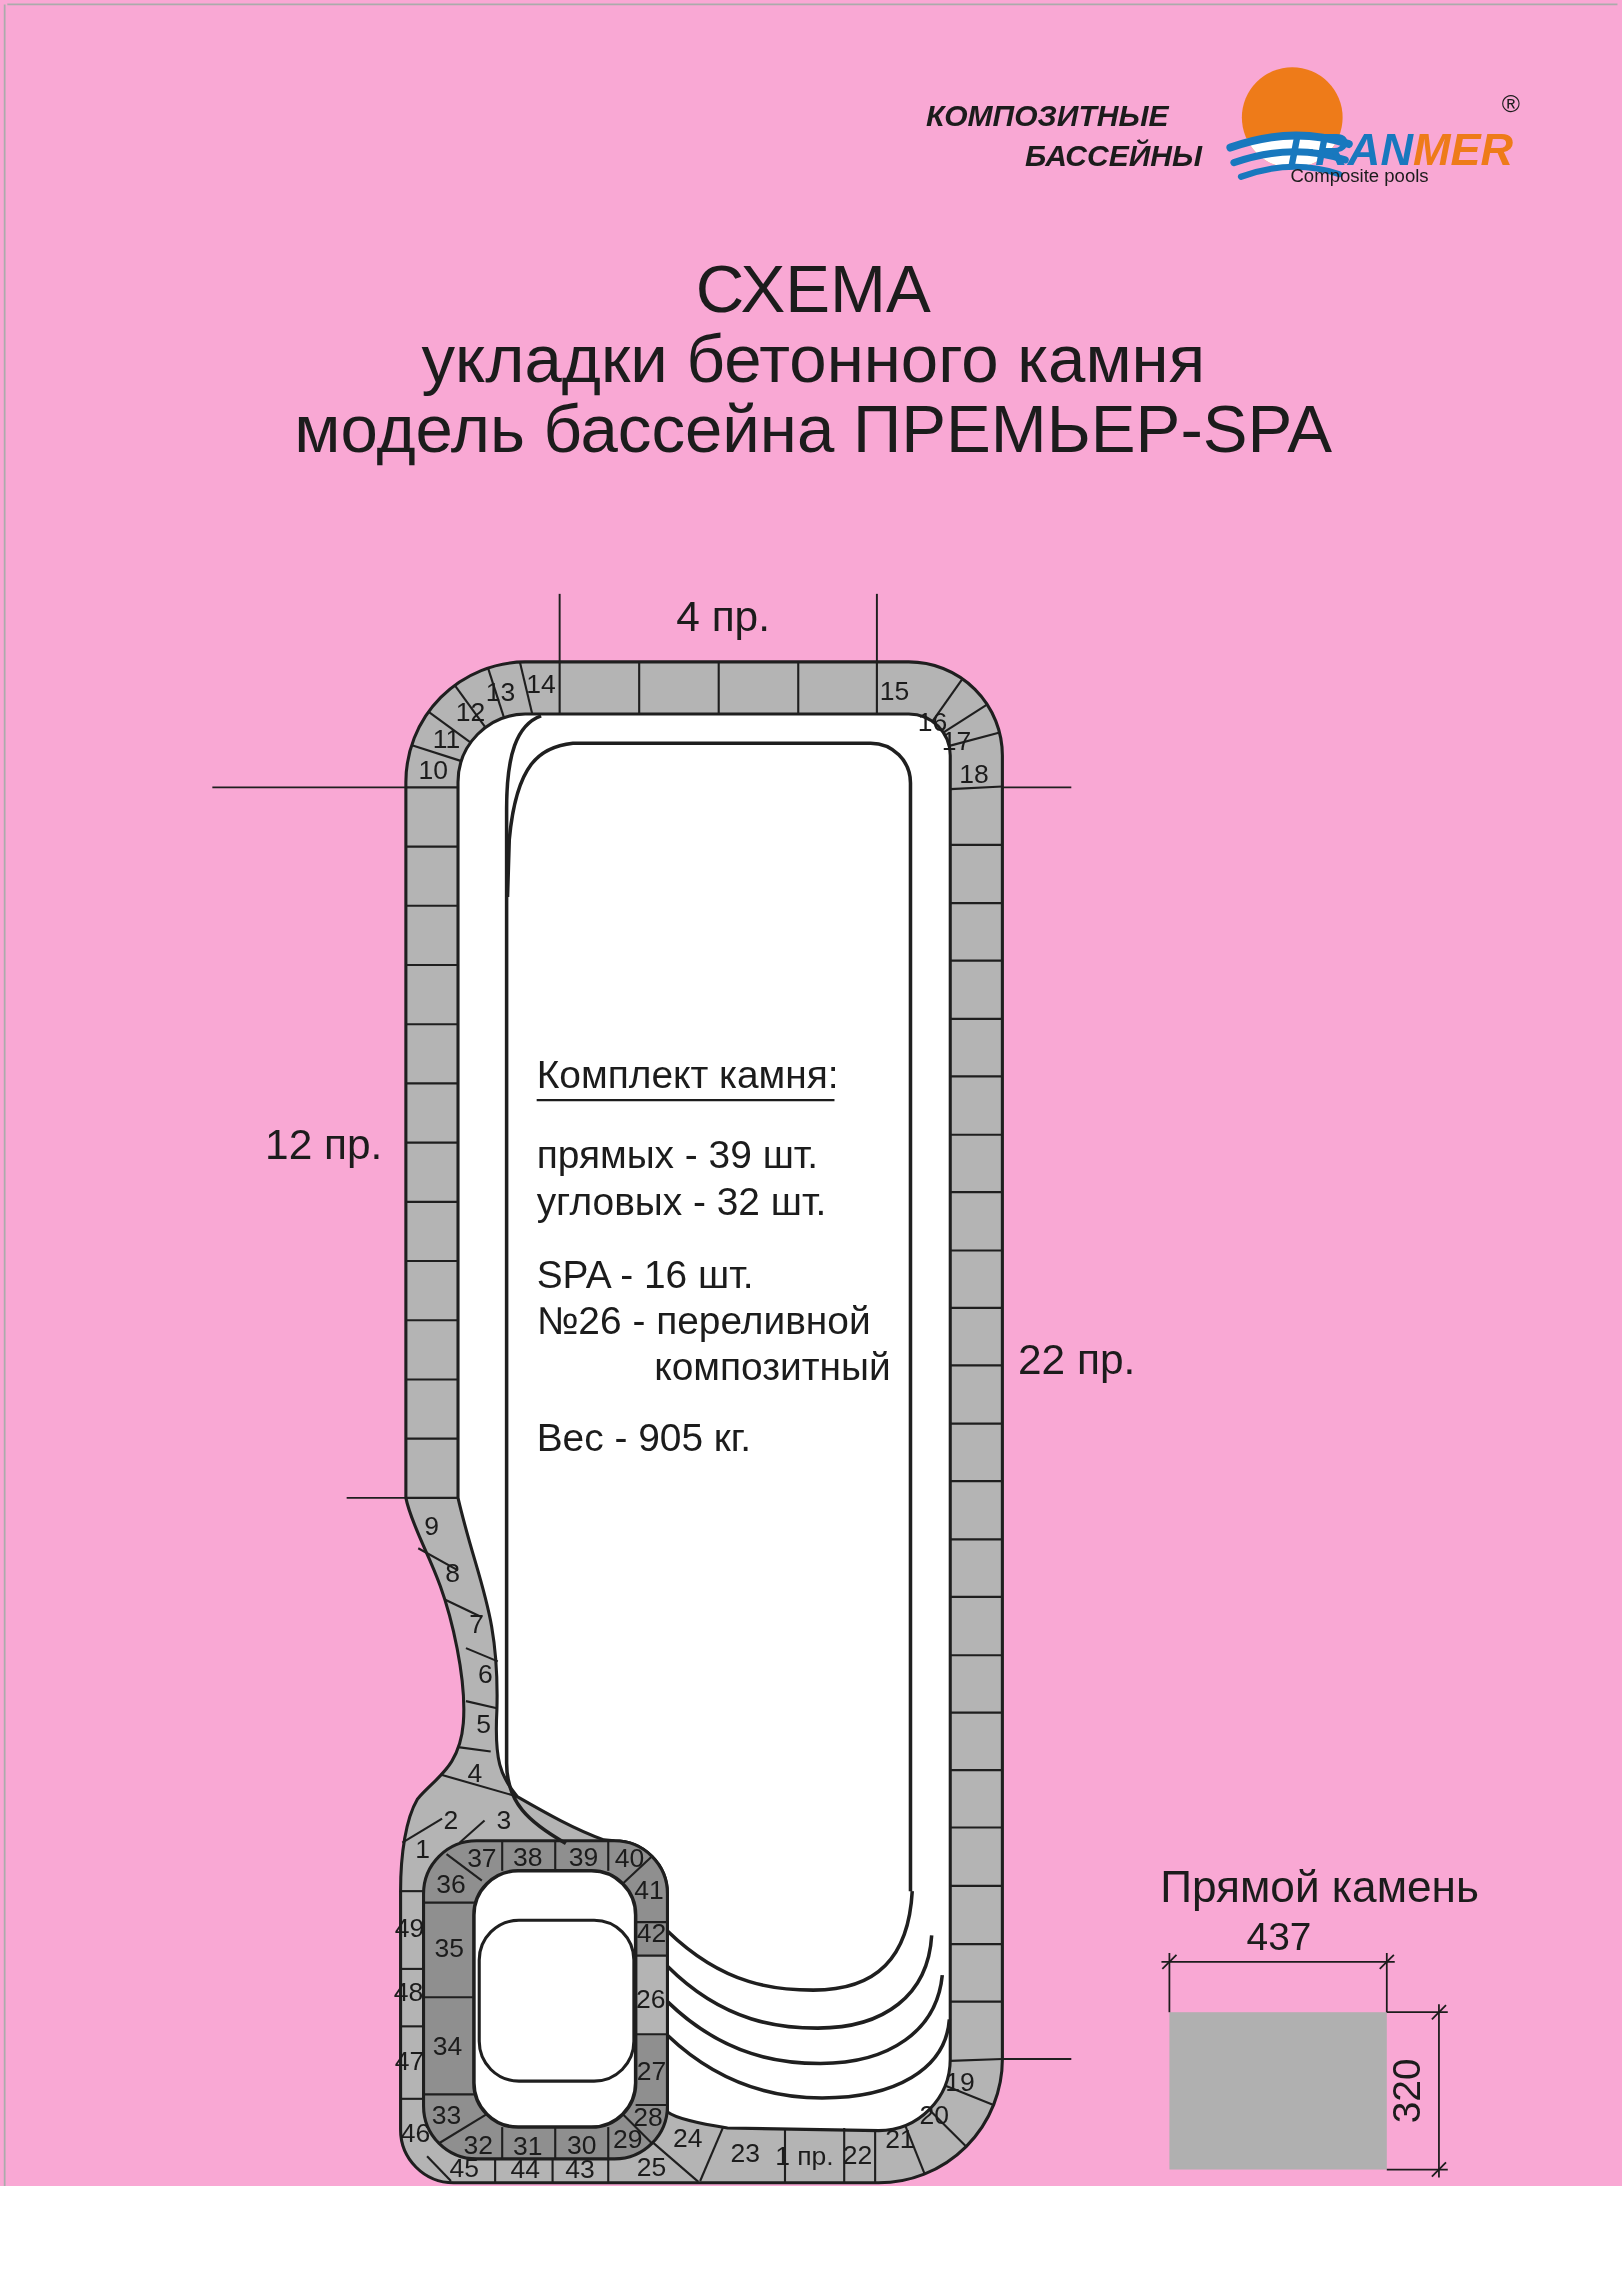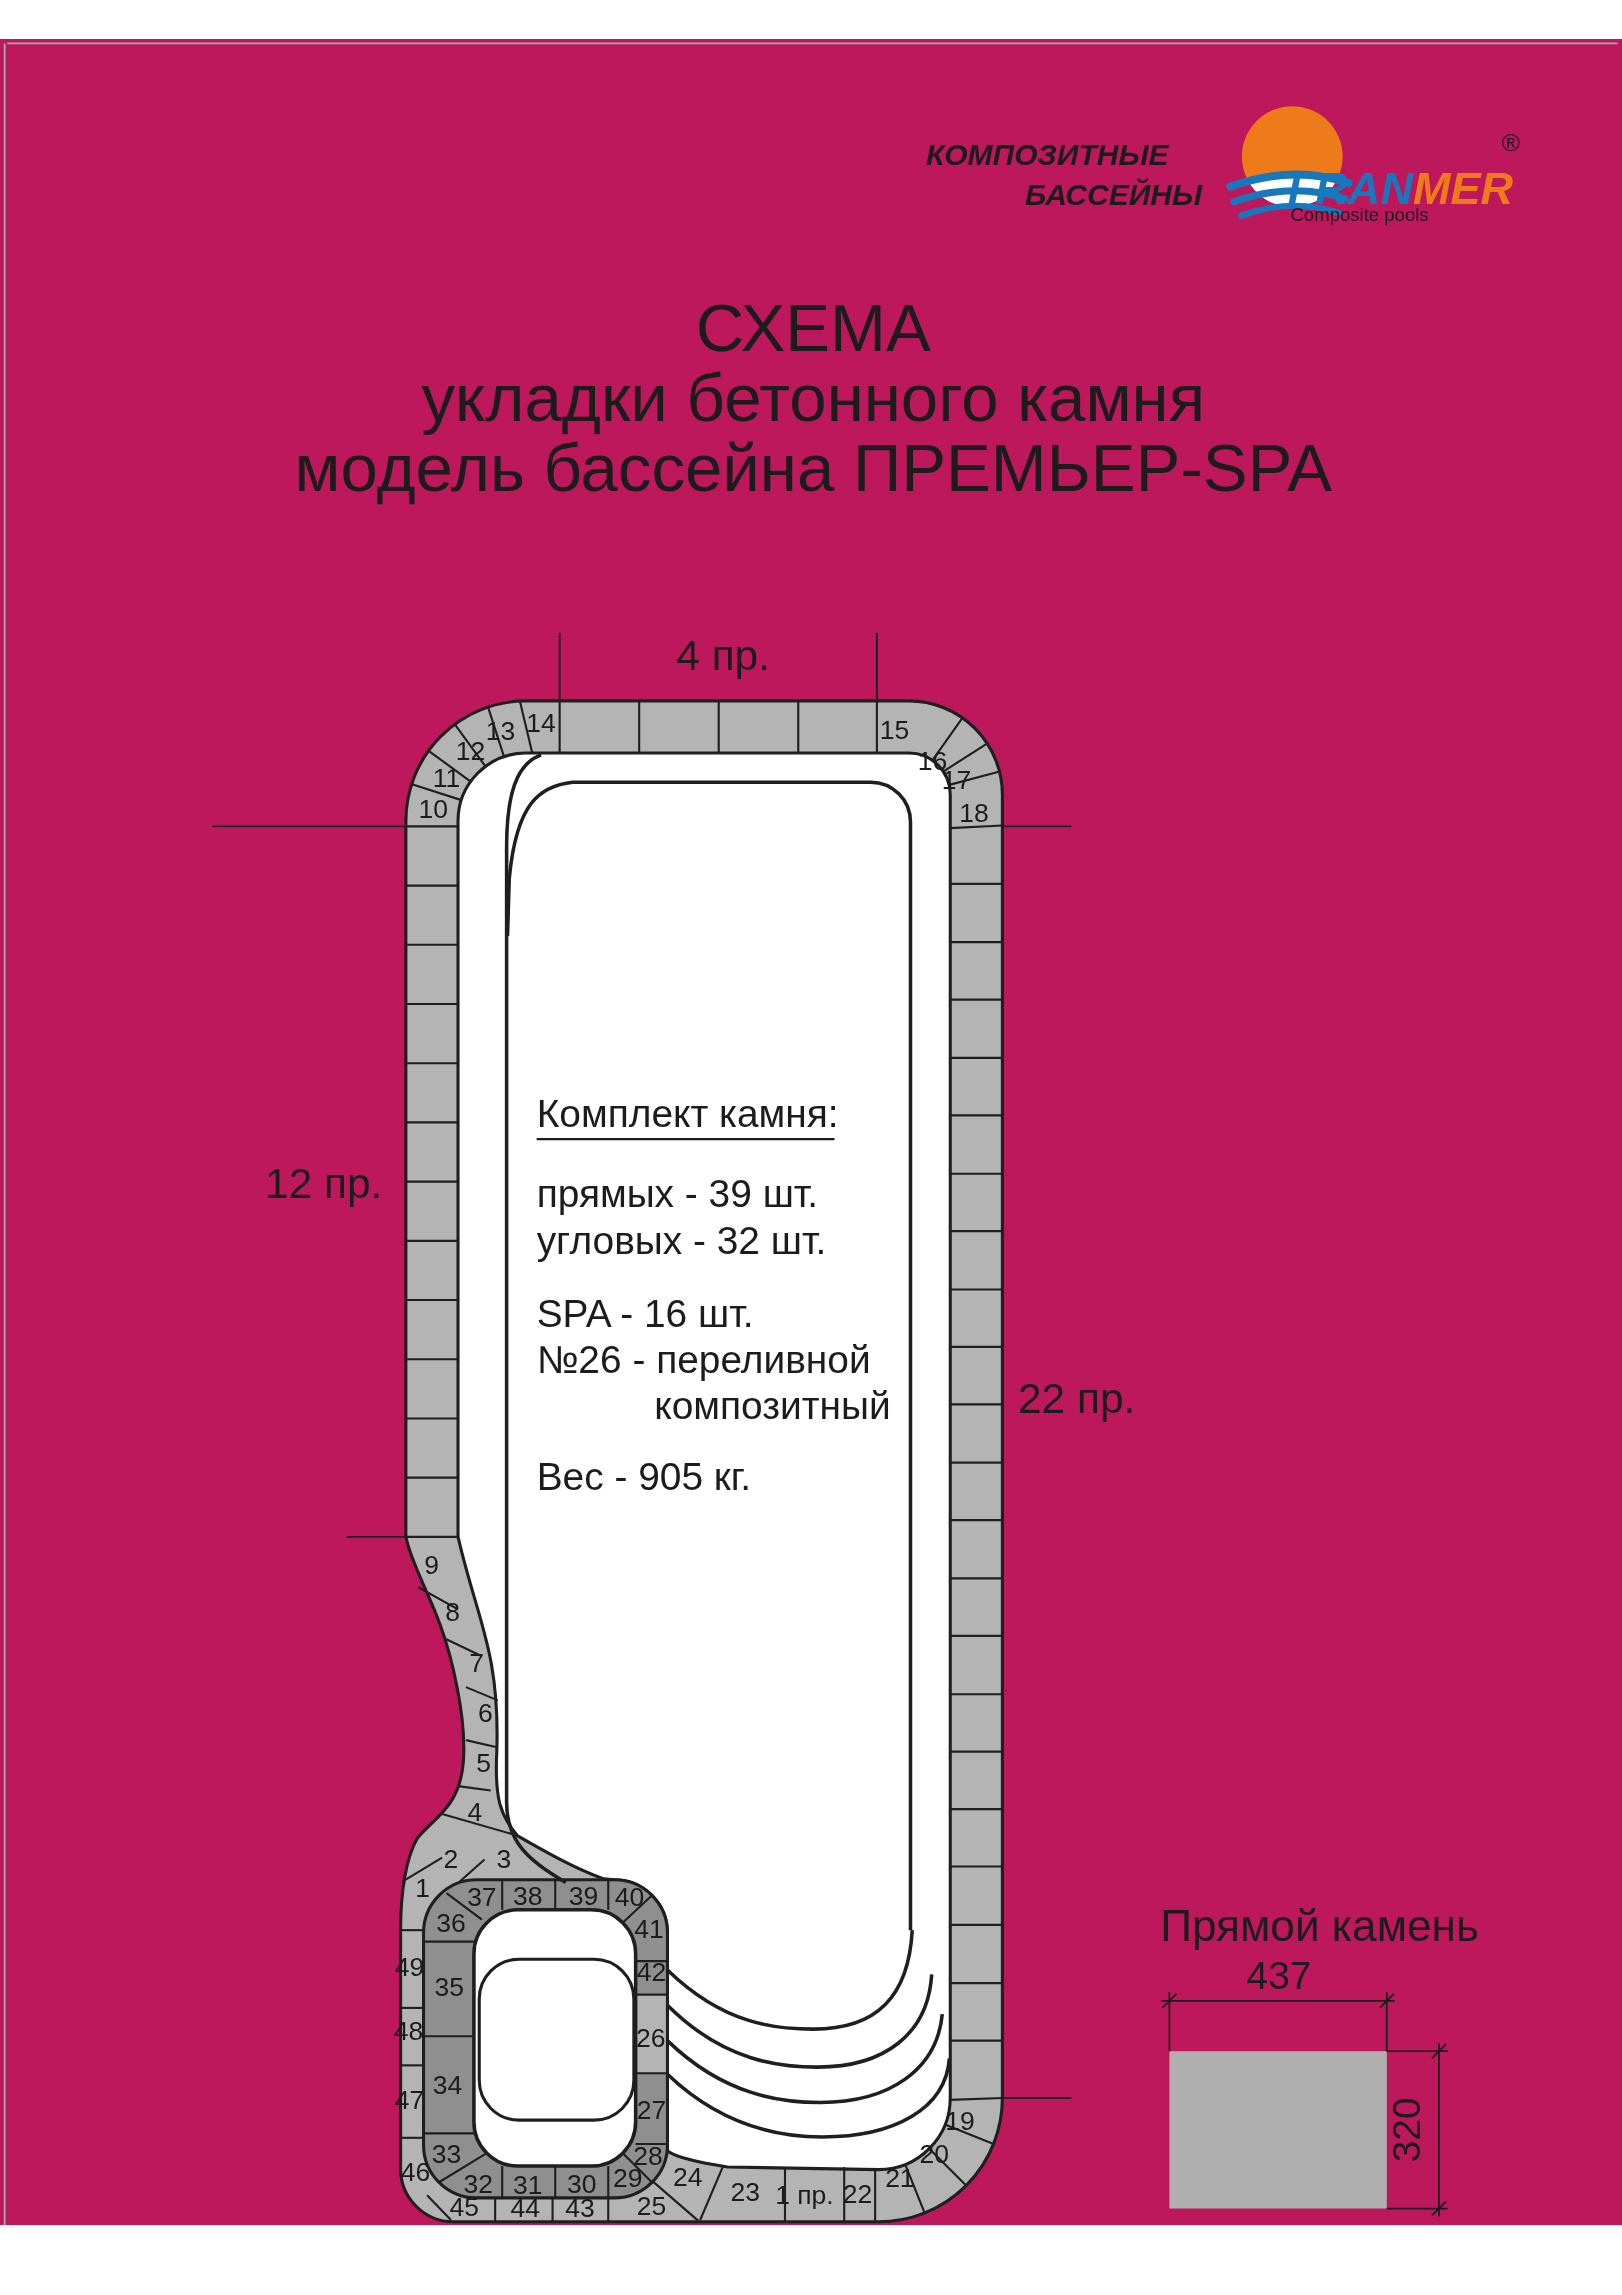--- a/index.html
+++ b/index.html
@@ -1,17 +1,17 @@
 <!DOCTYPE html>
 <html style="font-size:14px"><head>
 <meta charset="utf-8">
 <style>
   html,body{margin:0;padding:0;background:#ffffff;}
   body{font-family:"Liberation Sans", sans-serif;}
-  .page{position:relative;width:1623px;height:2186px;background:#be185d;overflow:hidden;margin-top:39px;}
+  .page{position:relative;width:1623px;height:2186px;background:#f9a8d4;overflow:hidden;}
   svg{display:block;}
   text{fill:#1c1c1c;}
   .t-title{font-size:76px;}
   .t-legend{font-size:44px;}
   .t-dim{font-size:48px;}
   .t-stone{font-size:30px;}
   .t-detail-title{font-size:50px;}
   .t-detail-num{font-size:44px;}
   .logo-ru{font-size:34px;font-weight:bold;font-style:italic;}
   .logo-brand{font-size:51px;font-weight:bold;font-style:italic;}

